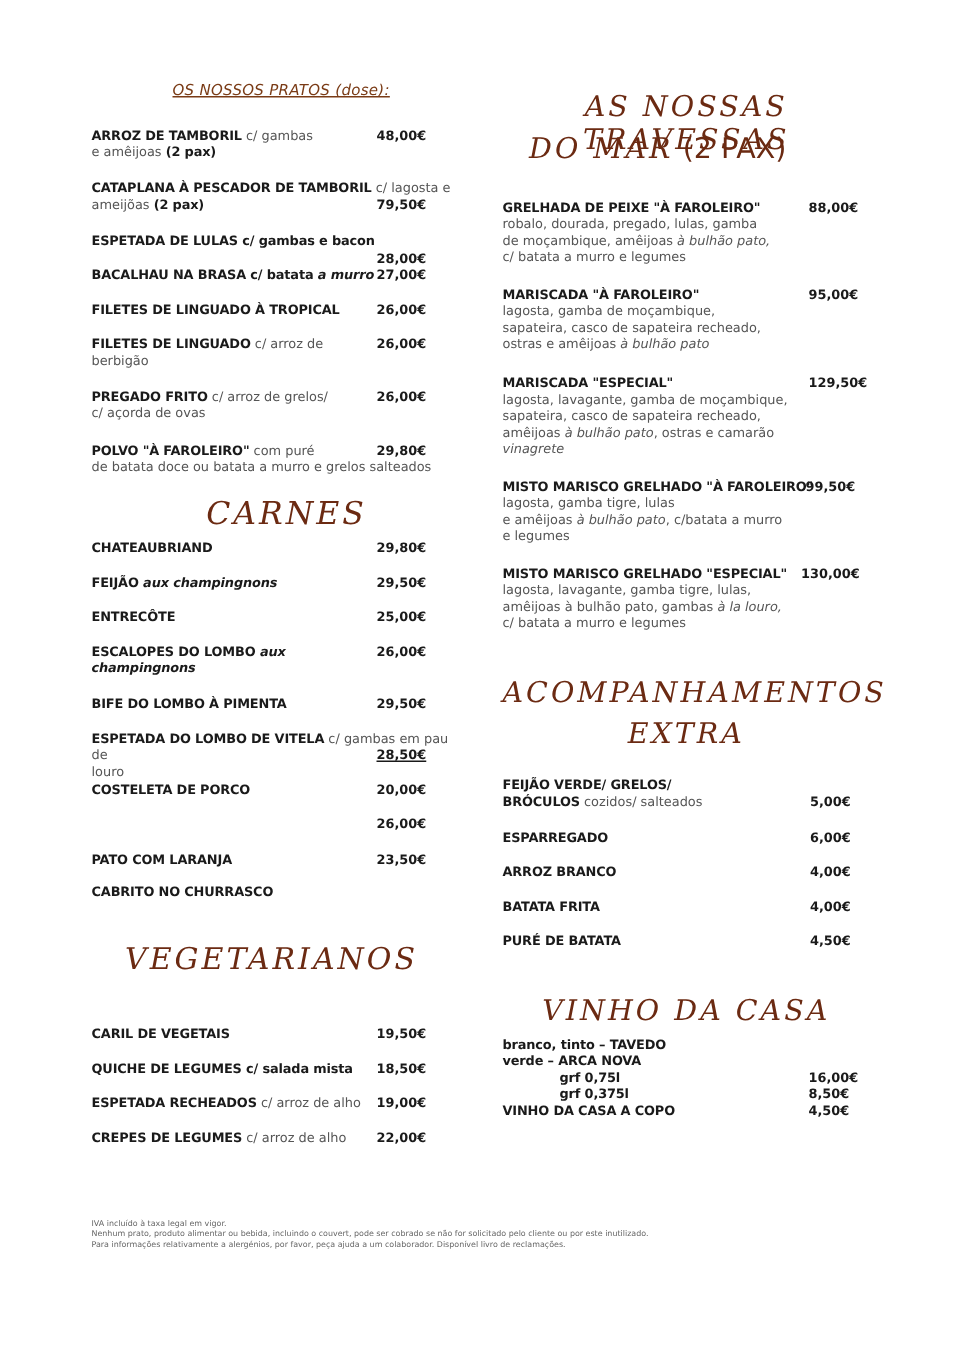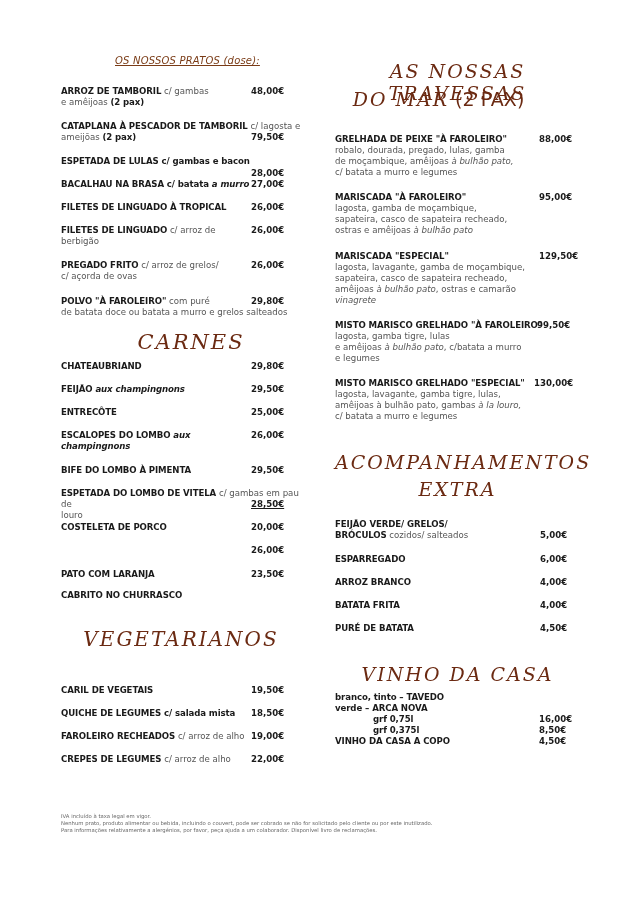--- a/index.html
+++ b/index.html
@@ -104,21 +104,21 @@
 <div class="price" style="left:251px;top:569px;">23,50€</div>
 
 <div class="script" style="left:61px;width:240px;top:627px;font-size:20px;">VEGETARIANOS</div>
 
 <div class="item" style="left:61px;top:685px;"><span class="name">CARIL DE VEGETAIS</span></div>
 <div class="price" style="left:251px;top:685px;">19,50€</div>
 
 <div class="item" style="left:61px;top:708px;"><span class="name">QUICHE DE LEGUMES c/ salada mista</span></div>
 <div class="price" style="left:251px;top:708px;">18,50€</div>
 
-<div class="item" style="left:61px;top:731px;"><span class="name">FAROLEIRO RECHEADOS</span><span class="desc"> c/ arroz de alho</span></div>
+<div class="item" style="left:61px;top:731px;"><span class="name">ESPETADA RECHEADOS</span><span class="desc"> c/ arroz de alho</span></div>
 <div class="price" style="left:251px;top:731px;">19,00€</div>
 
 <div class="item" style="left:61px;top:754px;"><span class="name">CREPES DE LEGUMES</span><span class="desc"> c/ arroz de alho</span></div>
 <div class="price" style="left:251px;top:754px;">22,00€</div>
 
 <div class="script" style="left:335px;width:245px;top:60px;font-size:19px;">AS NOSSAS TRAVESSAS</div>
 <div class="script" style="left:316px;width:245px;top:88px;font-size:19px;">
   <span>DO MAR</span><span style="font-family:'DejaVu Sans',sans-serif;font-style:normal;letter-spacing:0;"> (2 PAX)</span>
 </div>
 

